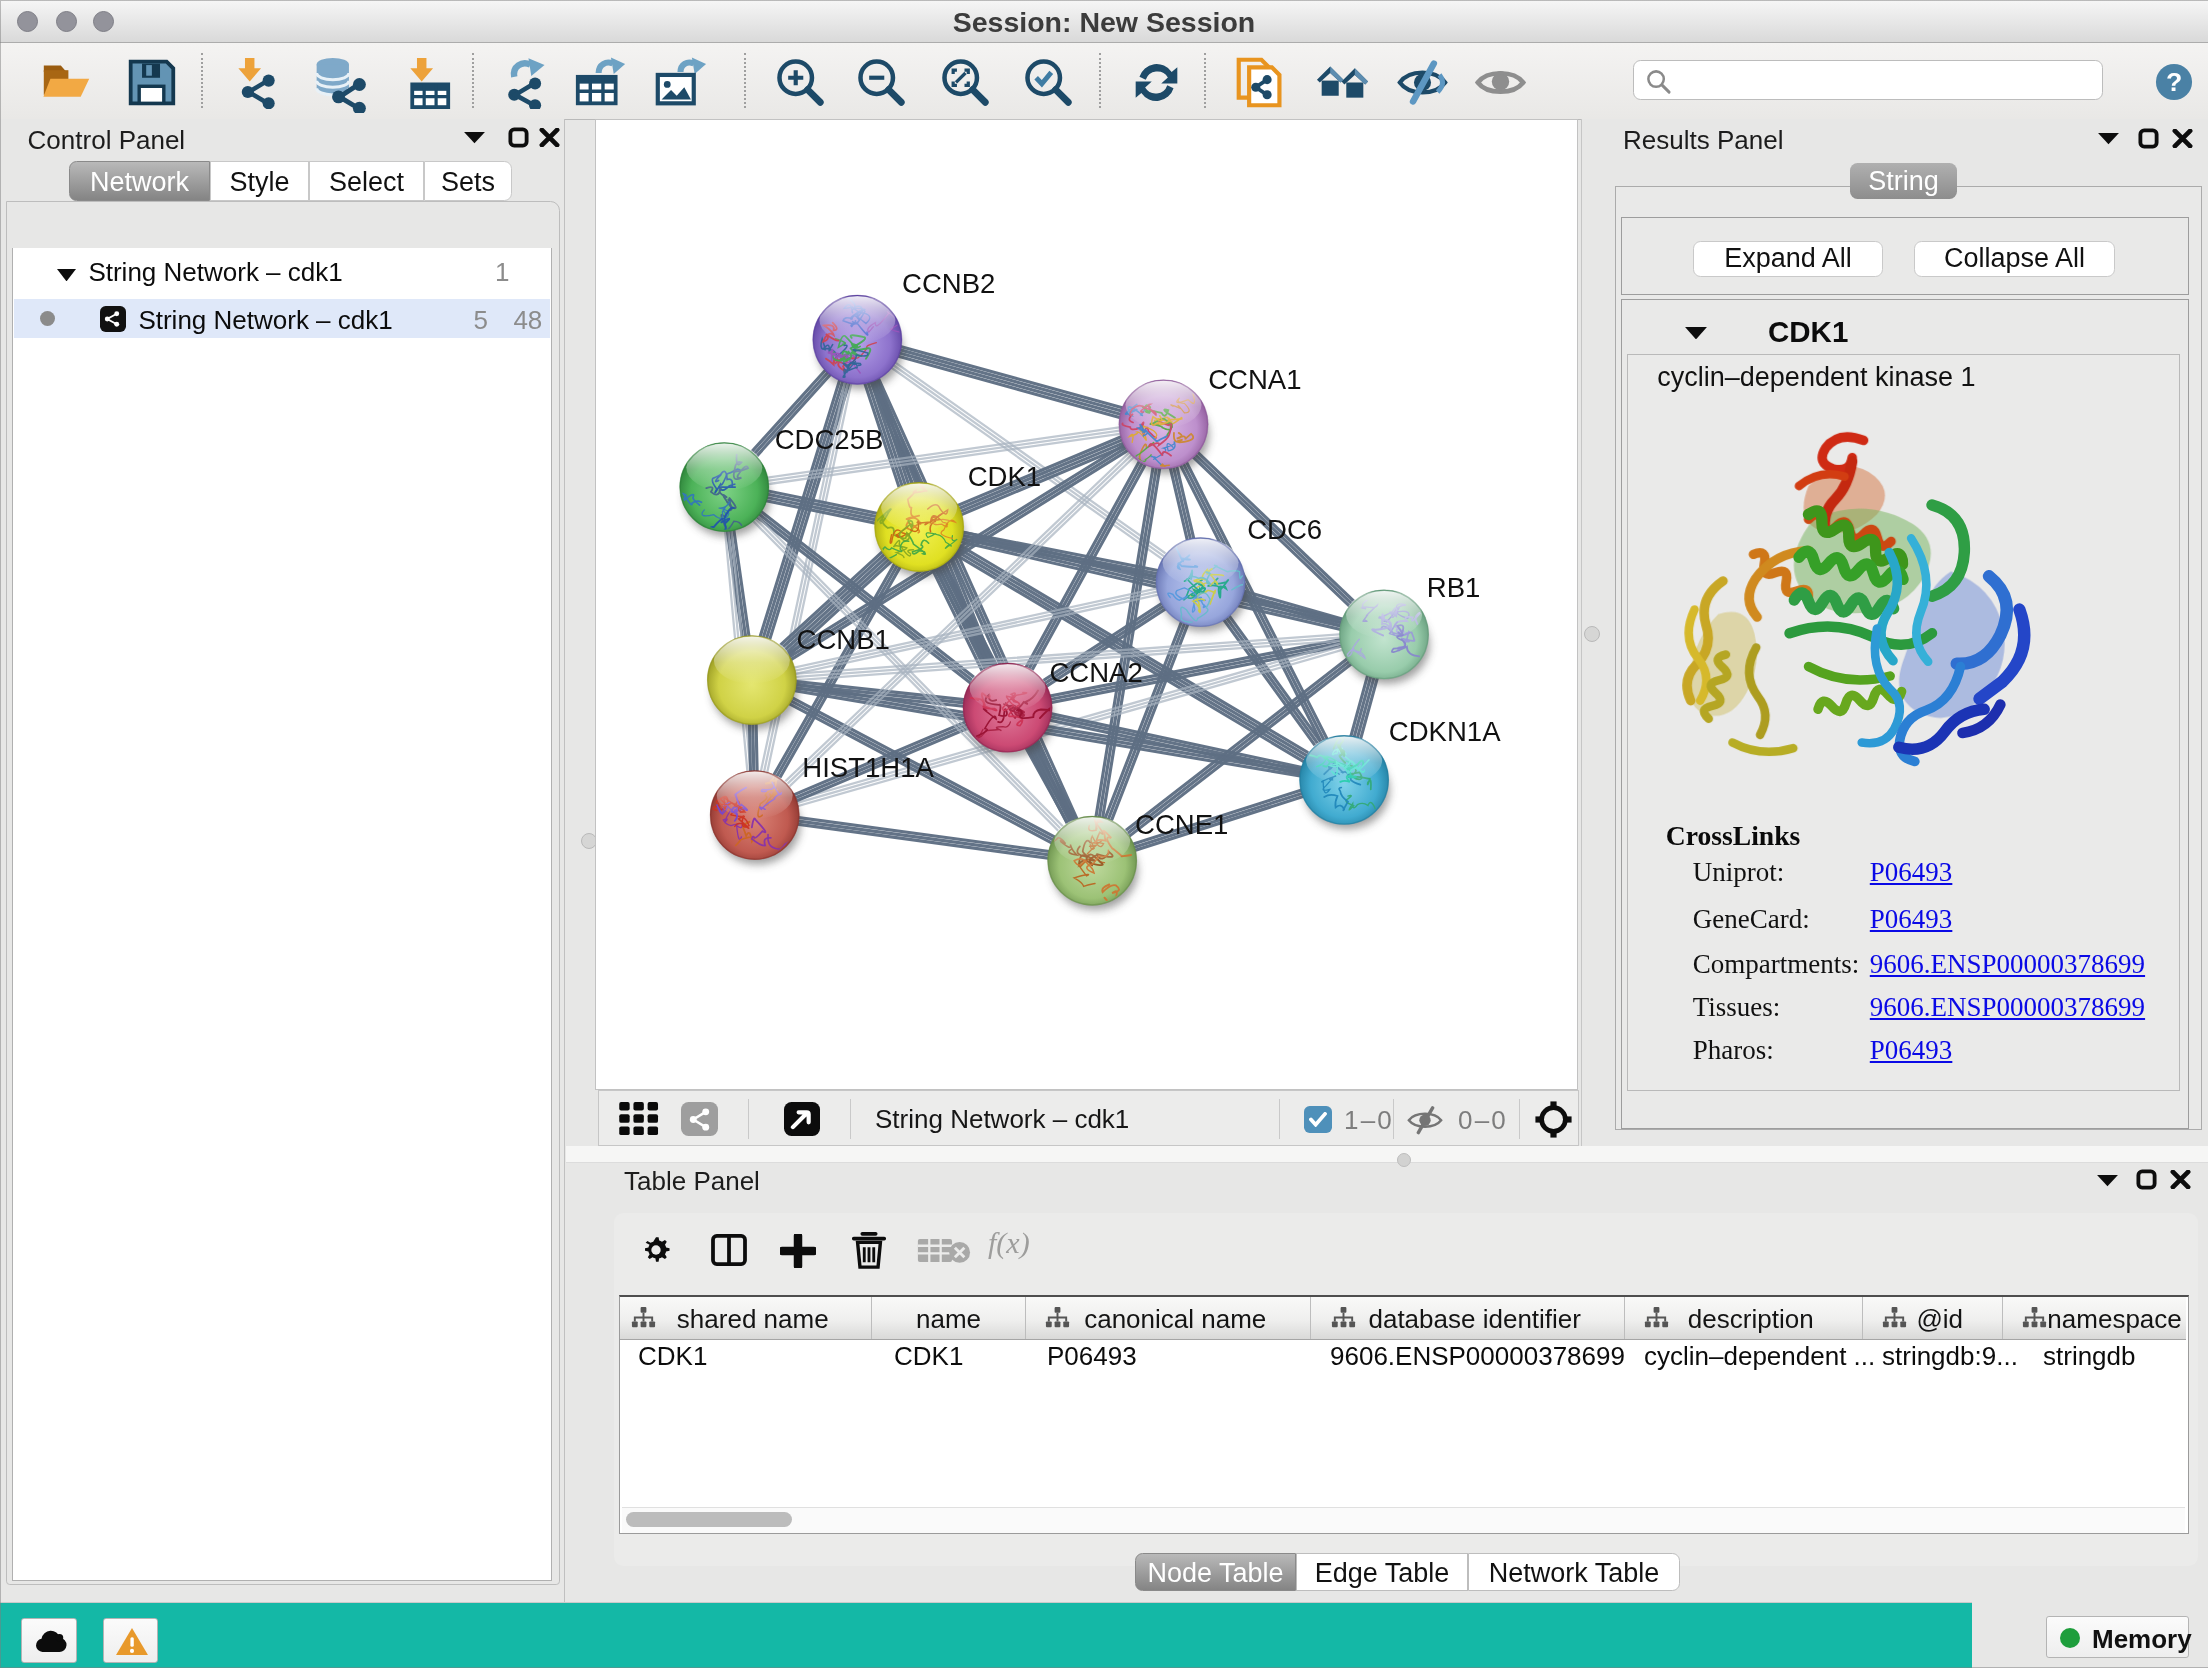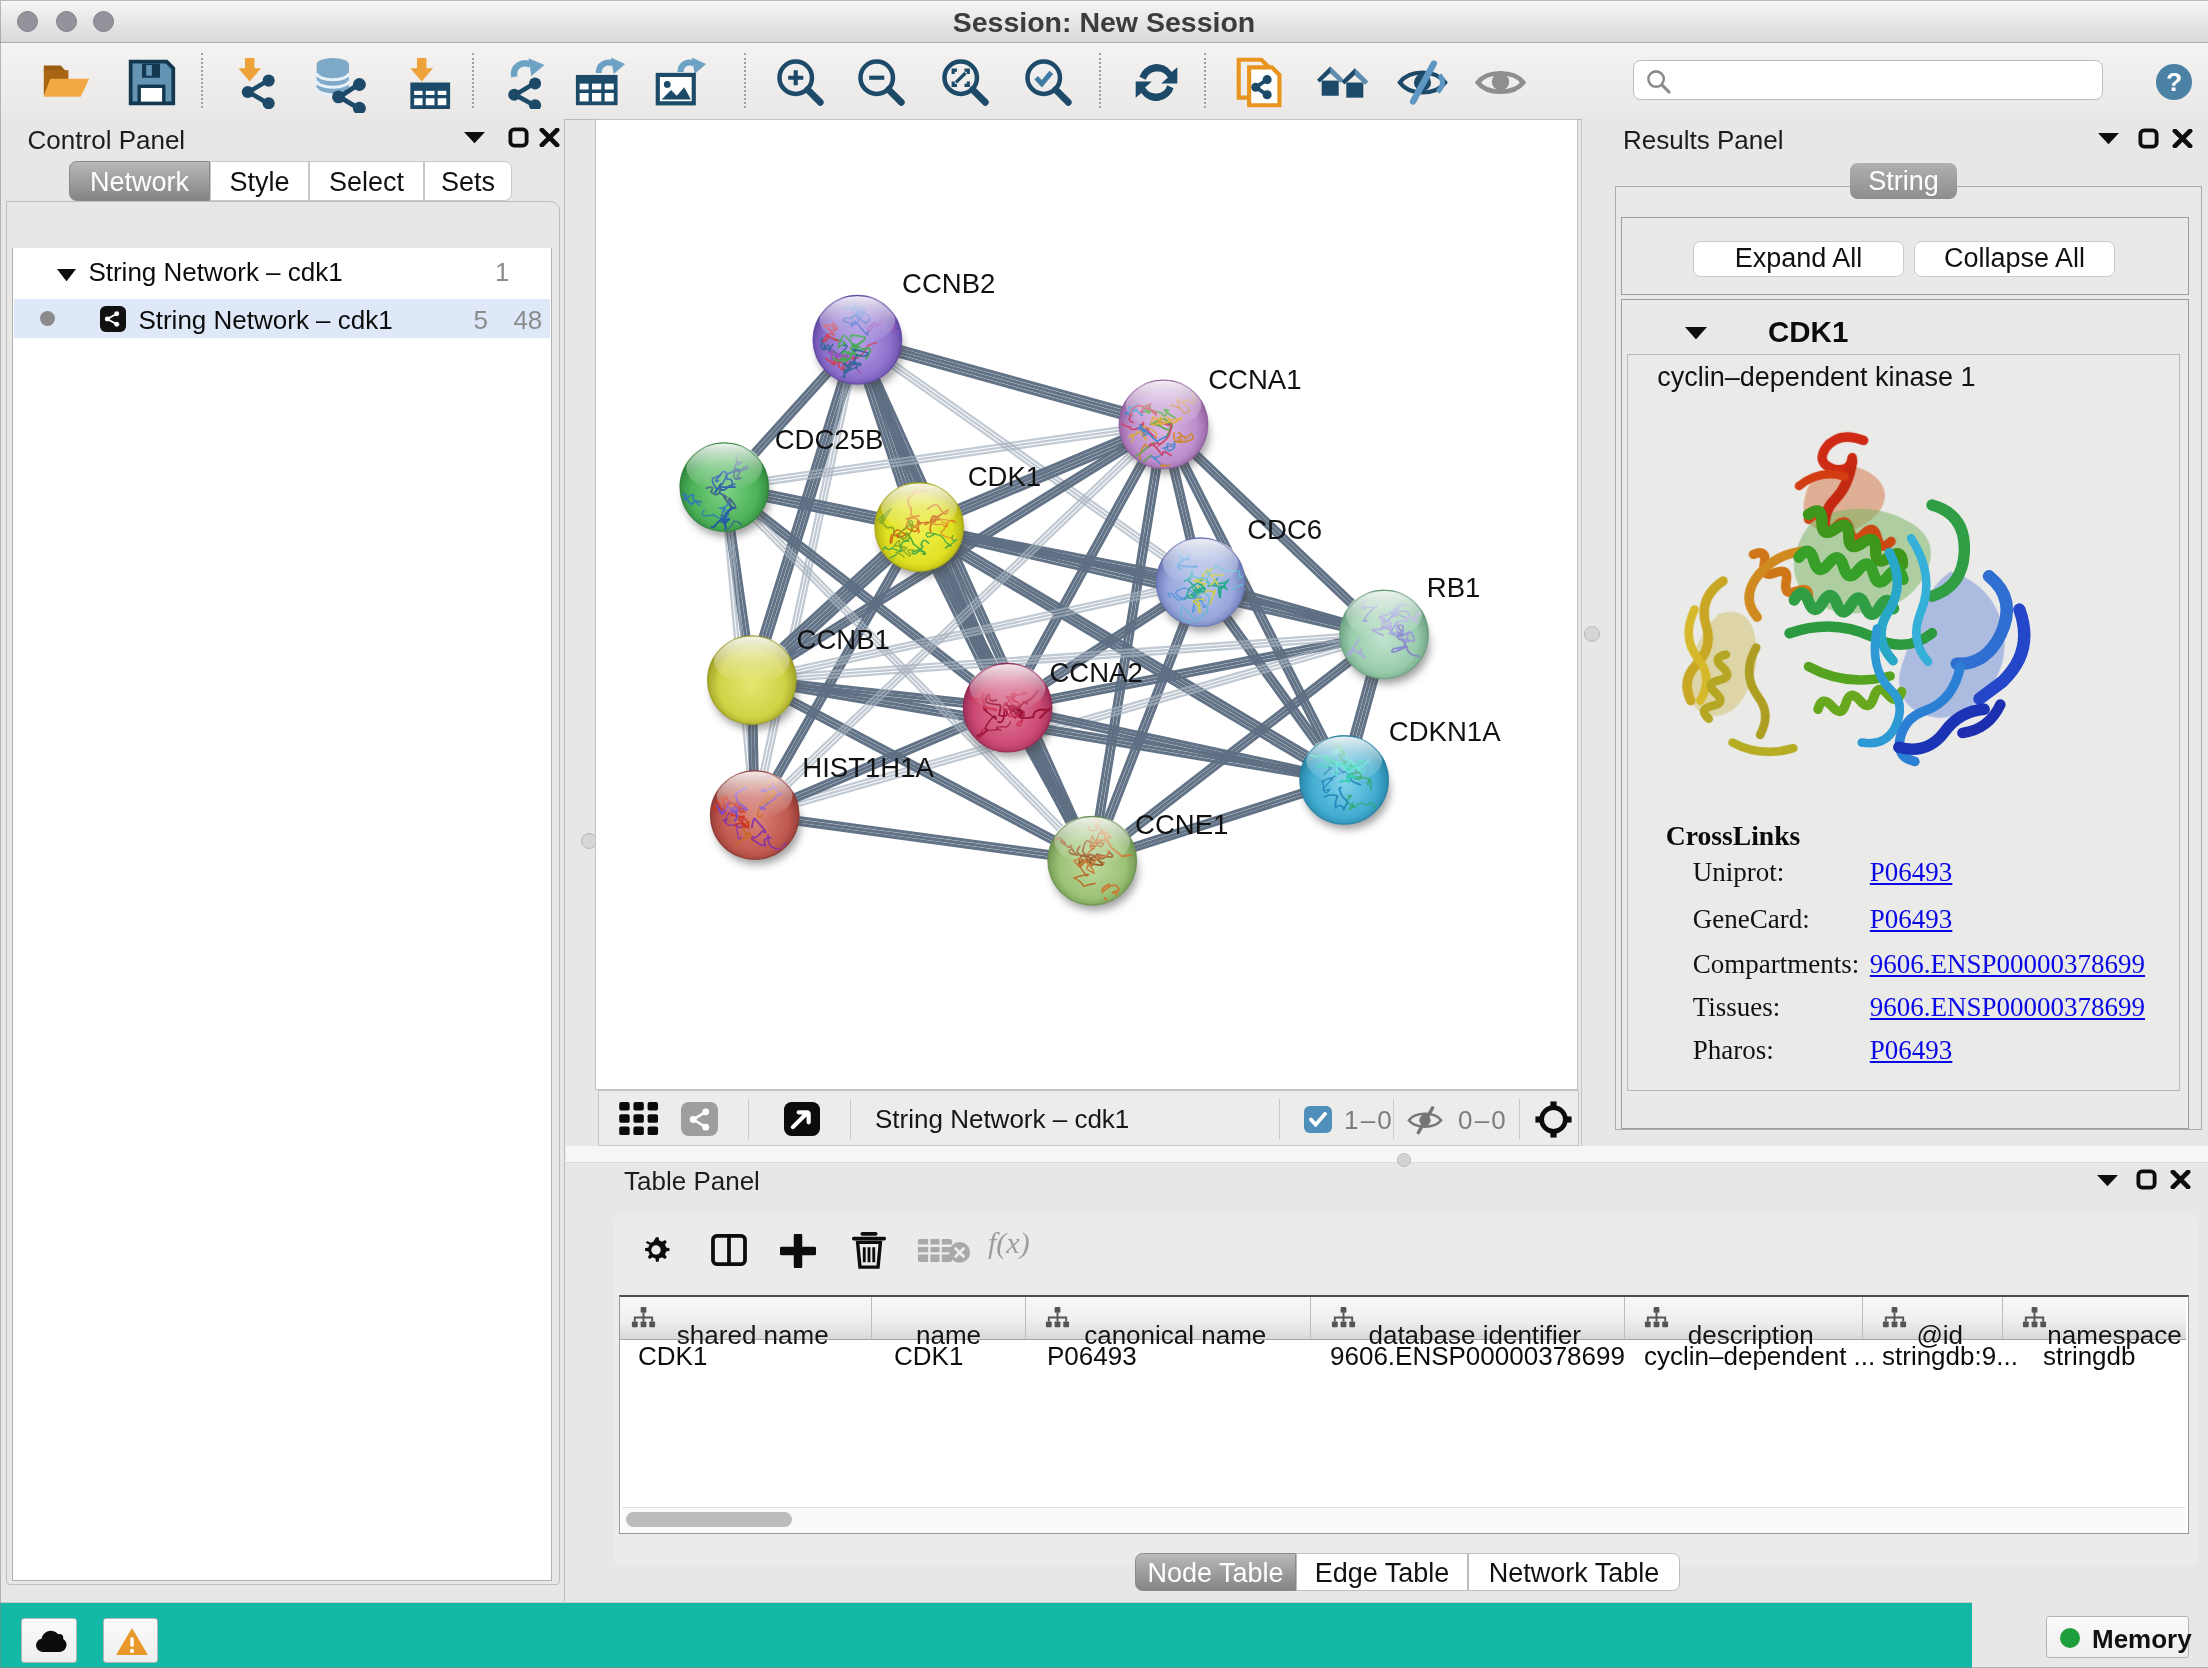--- a/index.html
+++ b/index.html
@@ -39,21 +39,21 @@
 .serif{font-family:"Liberation Serif",serif;}
 .xlrow{position:absolute;font-size:27px;color:#111;}
 .xlink{color:#0a09e6 !important;text-decoration:underline;}
 
 #bpanel{left:566px;top:1146px;width:1643px;height:456px;background:#e7e7e6;}
 #bsplit{position:absolute;left:0;top:0;width:1643px;height:16px;background:#f6f6f5;border-bottom:1px solid #dcdcdc;}
 #tpc{position:absolute;left:48px;top:67px;width:1584px;height:353px;background:#ebebea;border-radius:9.5px;}
 #ttable{position:absolute;left:53px;top:149px;width:1570px;height:239px;background:#fff;border:1.9px solid #9b9b9b;border-top:2.9px solid #4e4e4e;box-sizing:border-box;}
 #thead{position:absolute;left:0;top:0;width:1566px;height:42px;background:linear-gradient(#f9f9f8 0%,#efefee 55%,#d9d9d8 100%);border-bottom:1px solid #a5a5a5;}
 .th{position:absolute;top:0;height:42px;border-right:1px solid #bdbdbd;box-sizing:border-box;}
-.thtxt{position:absolute;top:6.7px;width:100%;text-align:center;font-size:26px;color:#141414;margin-top:16px;}
+.thtxt{position:absolute;top:6.7px;width:100%;text-align:center;font-size:26px;color:#141414;}
 .td{position:absolute;top:44px;height:38px;font-size:26px;color:#0c0c0c;}
 #hscroll{position:absolute;left:1.9px;top:210px;width:1563px;height:25px;background:#fafafa;border-top:1px solid #e0e0e0;}
 #hthumb{position:absolute;left:3.8px;top:3.8px;width:166px;height:15px;background:#bcbcbc;border-radius:7.6px;}
 .thico{position:absolute;top:7.6px;}
 .btab{position:absolute;top:0;height:38px;line-height:38px;text-align:center;font-size:27px;background:#fff;border:1px solid #bdbdbd;box-sizing:border-box;color:#111;}
 
 #statusbar{left:0;top:1602px;width:1972px;height:67px;background:#14b8a6;border-top:1px solid #cacaca;box-sizing:border-box;font-weight:bold;}
 .sbtn{position:absolute;background:linear-gradient(#fbfbfb,#eeeeee);border:1px solid #b4b4b4;border-radius:2.9px;box-sizing:border-box;}
 </style>
 </head>
@@ -790,21 +790,21 @@
       </svg>
     <svg style="position:absolute;left:556px;top:8.6px;" width="21" height="21" viewBox="0 0 22 22">
         <rect x="2.5" y="2.5" width="17" height="17" rx="4" fill="none" stroke="#0d0d0d" stroke-width="4"></rect>
       </svg>
     <svg style="position:absolute;left:590px;top:9.5px;" width="21" height="19" viewBox="0 0 22 20">
         <path d="M3 2 L19 18 M19 2 L3 18" stroke="#0d0d0d" stroke-width="5" stroke-linecap="round"></path>
       </svg>
     <div id="rtabbox"></div>
     <div id="stringtab">String</div>
     <div id="rboxA">
-      <div class="rbtn" style="left:71px;width:211px;line-height:32px;">Expand All</div>
+      <div class="rbtn" style="left:71px;width:190px;line-height:32px;">Expand All</div>
       <div class="rbtn" style="left:292px;width:201px;line-height:32px;">Collapse All</div>
     </div>
     <div id="rboxB">
       <svg style="position:absolute;left:63px;top:27px;" width="22" height="12.4" viewBox="0 0 23 13">
           <path d="M0 0 h23 l-11.5 13 z" fill="#0d0d0d"></path>
         </svg>
       <div style="position:absolute;left:146px;top:15px;font-size:29.5px;font-weight:bold;color:#0c0c0c;">CDK1</div>
       <div id="rboxC">
         <div style="position:absolute;left:29.5px;top:6.7px;font-size:27px;color:#111;">cyclin–dependent kinase 1</div>
         <svg style="position:absolute;left:38px;top:74px;" width="380" height="342" viewBox="0 0 400 360">

